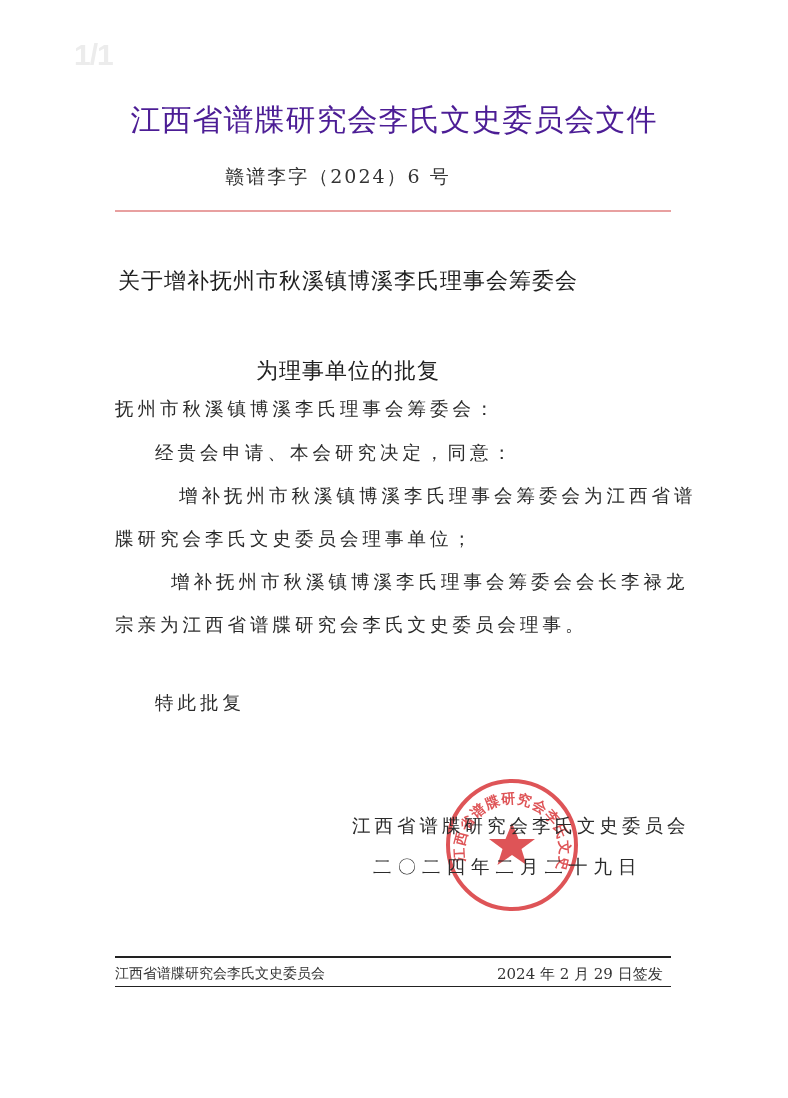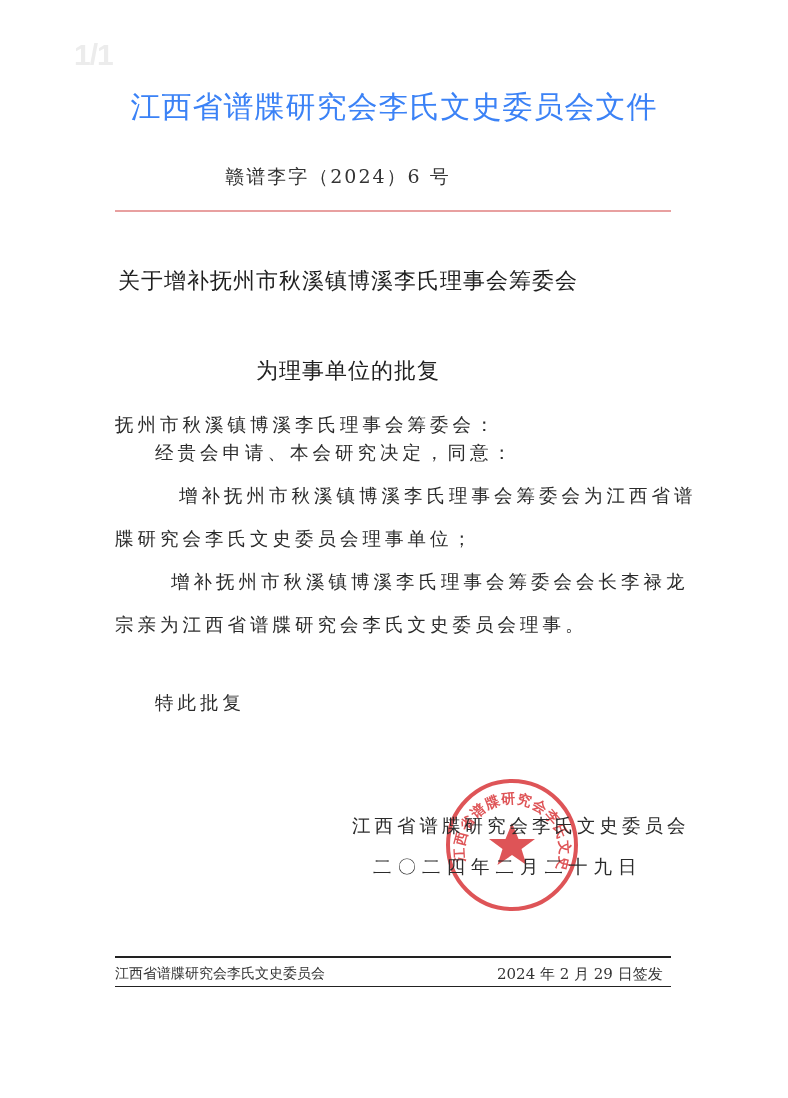--- a/index.html
+++ b/index.html
@@ -7,23 +7,23 @@
       width: 788px; height: 1098px; position: relative; overflow: hidden;
       font-family: "DejaVu Serif", "Liberation Serif", serif;
       color: #2a2a2a;
     }
     .page-indicator {
       position: absolute; left: 74px; top: 38px;
       font-family: "Liberation Sans", "DejaVu Sans", sans-serif;
       font-size: 30px; font-weight: bold; color: #ececec; letter-spacing: -1px;
     }
     .doc-header {
-      position: absolute; left: 0; width: 788px; top: 87px; text-align: center;
+      position: absolute; left: 0; width: 788px; top: 100px; text-align: center;
       font-family: "DejaVu Sans", "Liberation Sans", sans-serif;
-      font-size: 30px; color: #3b82f6; letter-spacing: 1px;
+      font-size: 30px; color: #4c1d95; letter-spacing: 1px;
     }
     .doc-number {
       position: absolute; left: 0; width: 676px; top: 164px; text-align: center;
       font-size: 19px; color: #333; letter-spacing: 2px;
     }
     .red-rule {
       position: absolute; left: 115px; width: 556px; top: 210px; height: 2px;
       background: #e8a0a0;
     }
     .title-line {
@@ -64,21 +64,21 @@
 
 <div class="page-indicator">1/1</div>
 
 <div class="doc-header">江西省谱牒研究会李氏文史委员会文件</div>
 <div class="doc-number">赣谱李字（2024）6 号</div>
 <div class="red-rule"></div>
 
 <div class="title-line title-1">关于增补抚州市秋溪镇博溪李氏理事会筹委会</div>
 <div class="title-line title-2">为理事单位的批复</div>
 
-<div class="body-line" style="left:115px; top:412px;">抚州市秋溪镇博溪李氏理事会筹委会：</div>
+<div class="body-line" style="left:115px; top:396px;">抚州市秋溪镇博溪李氏理事会筹委会：</div>
 <div class="body-line" style="left:155px; top:440px;">经贵会申请、本会研究决定，同意：</div>
 <div class="body-line" style="left:155px; top:483px;margin-left:24px;">增补抚州市秋溪镇博溪李氏理事会筹委会为江西省谱</div>
 <div class="body-line" style="left:115px; top:526px;">牒研究会李氏文史委员会理事单位；</div>
 <div class="body-line" style="left:155px; top:569px;margin-left:16px;">增补抚州市秋溪镇博溪李氏理事会筹委会会长李禄龙</div>
 <div class="body-line" style="left:115px; top:612px;">宗亲为江西省谱牒研究会李氏文史委员会理事。</div>
 
 <div class="body-line" style="left:155px; top:690px;">特此批复</div>
 
 <svg class="stamp" viewBox="0 0 136 136">
   <defs>

